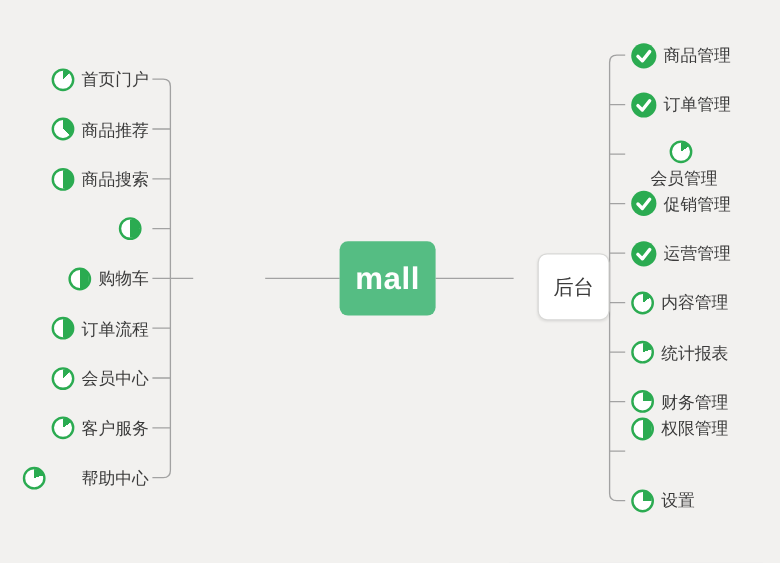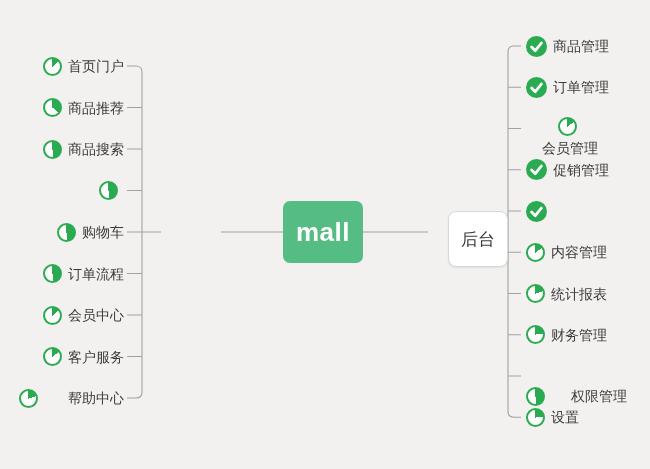--- a/index.html
+++ b/index.html
@@ -145,34 +145,35 @@
           </svg>
         </span>
         <span class="label">促销管理</span>
       </div>
       <div class="item" style="top: 199px; left: 526px;">
         <span class="icon check">
           <svg width="21" height="21" viewBox="0 0 21 21">
             <polyline points="5.6,11 9.3,14.7 15.4,7" fill="none" stroke="#ffffff" stroke-width="2.8" stroke-linecap="round" stroke-linejoin="round"></polyline>
           </svg>
         </span>
+        <span class="label">运营管理</span>
       </div>
       <div class="item" style="top: 240.25px; left: 526px;">
         <span class="icon pie" style="background: conic-gradient(rgb(43, 171, 81) 0deg, rgb(43, 171, 81) 54deg, rgb(255, 255, 255) 54deg, rgb(255, 255, 255) 360deg);"></span>
         <span class="label">内容管理</span>
       </div>
       <div class="item" style="top: 281.5px; left: 526px;">
         <span class="icon pie" style="background: conic-gradient(rgb(43, 171, 81) 0deg, rgb(43, 171, 81) 72deg, rgb(255, 255, 255) 72deg, rgb(255, 255, 255) 360deg);"></span>
         <span class="label">统计报表</span>
       </div>
       <div class="item" style="top: 322.75px; left: 526px;">
         <span class="icon pie" style="background: conic-gradient(rgb(43, 171, 81) 0deg, rgb(43, 171, 81) 90deg, rgb(255, 255, 255) 90deg, rgb(255, 255, 255) 360deg);"></span>
         <span class="label">财务管理</span>
       </div>
-      <div class="item" style="top: 384px; left: 526px; gap: 20px;">
+      <div class="item" style="top: 345px; left: 526px;">
         <span class="icon pie" style="background: conic-gradient(rgb(43, 171, 81) 0deg, rgb(43, 171, 81) 180deg, rgb(255, 255, 255) 180deg, rgb(255, 255, 255) 360deg);"></span>
         <span class="label">权限管理</span>
       </div>
       <div class="item" style="top: 405.25px; left: 526px;">
         <span class="icon pie" style="background: conic-gradient(rgb(43, 171, 81) 0deg, rgb(43, 171, 81) 90deg, rgb(255, 255, 255) 90deg, rgb(255, 255, 255) 360deg);"></span>
         <span class="label">设置</span>
       </div>
     </div>
 </div>
 

